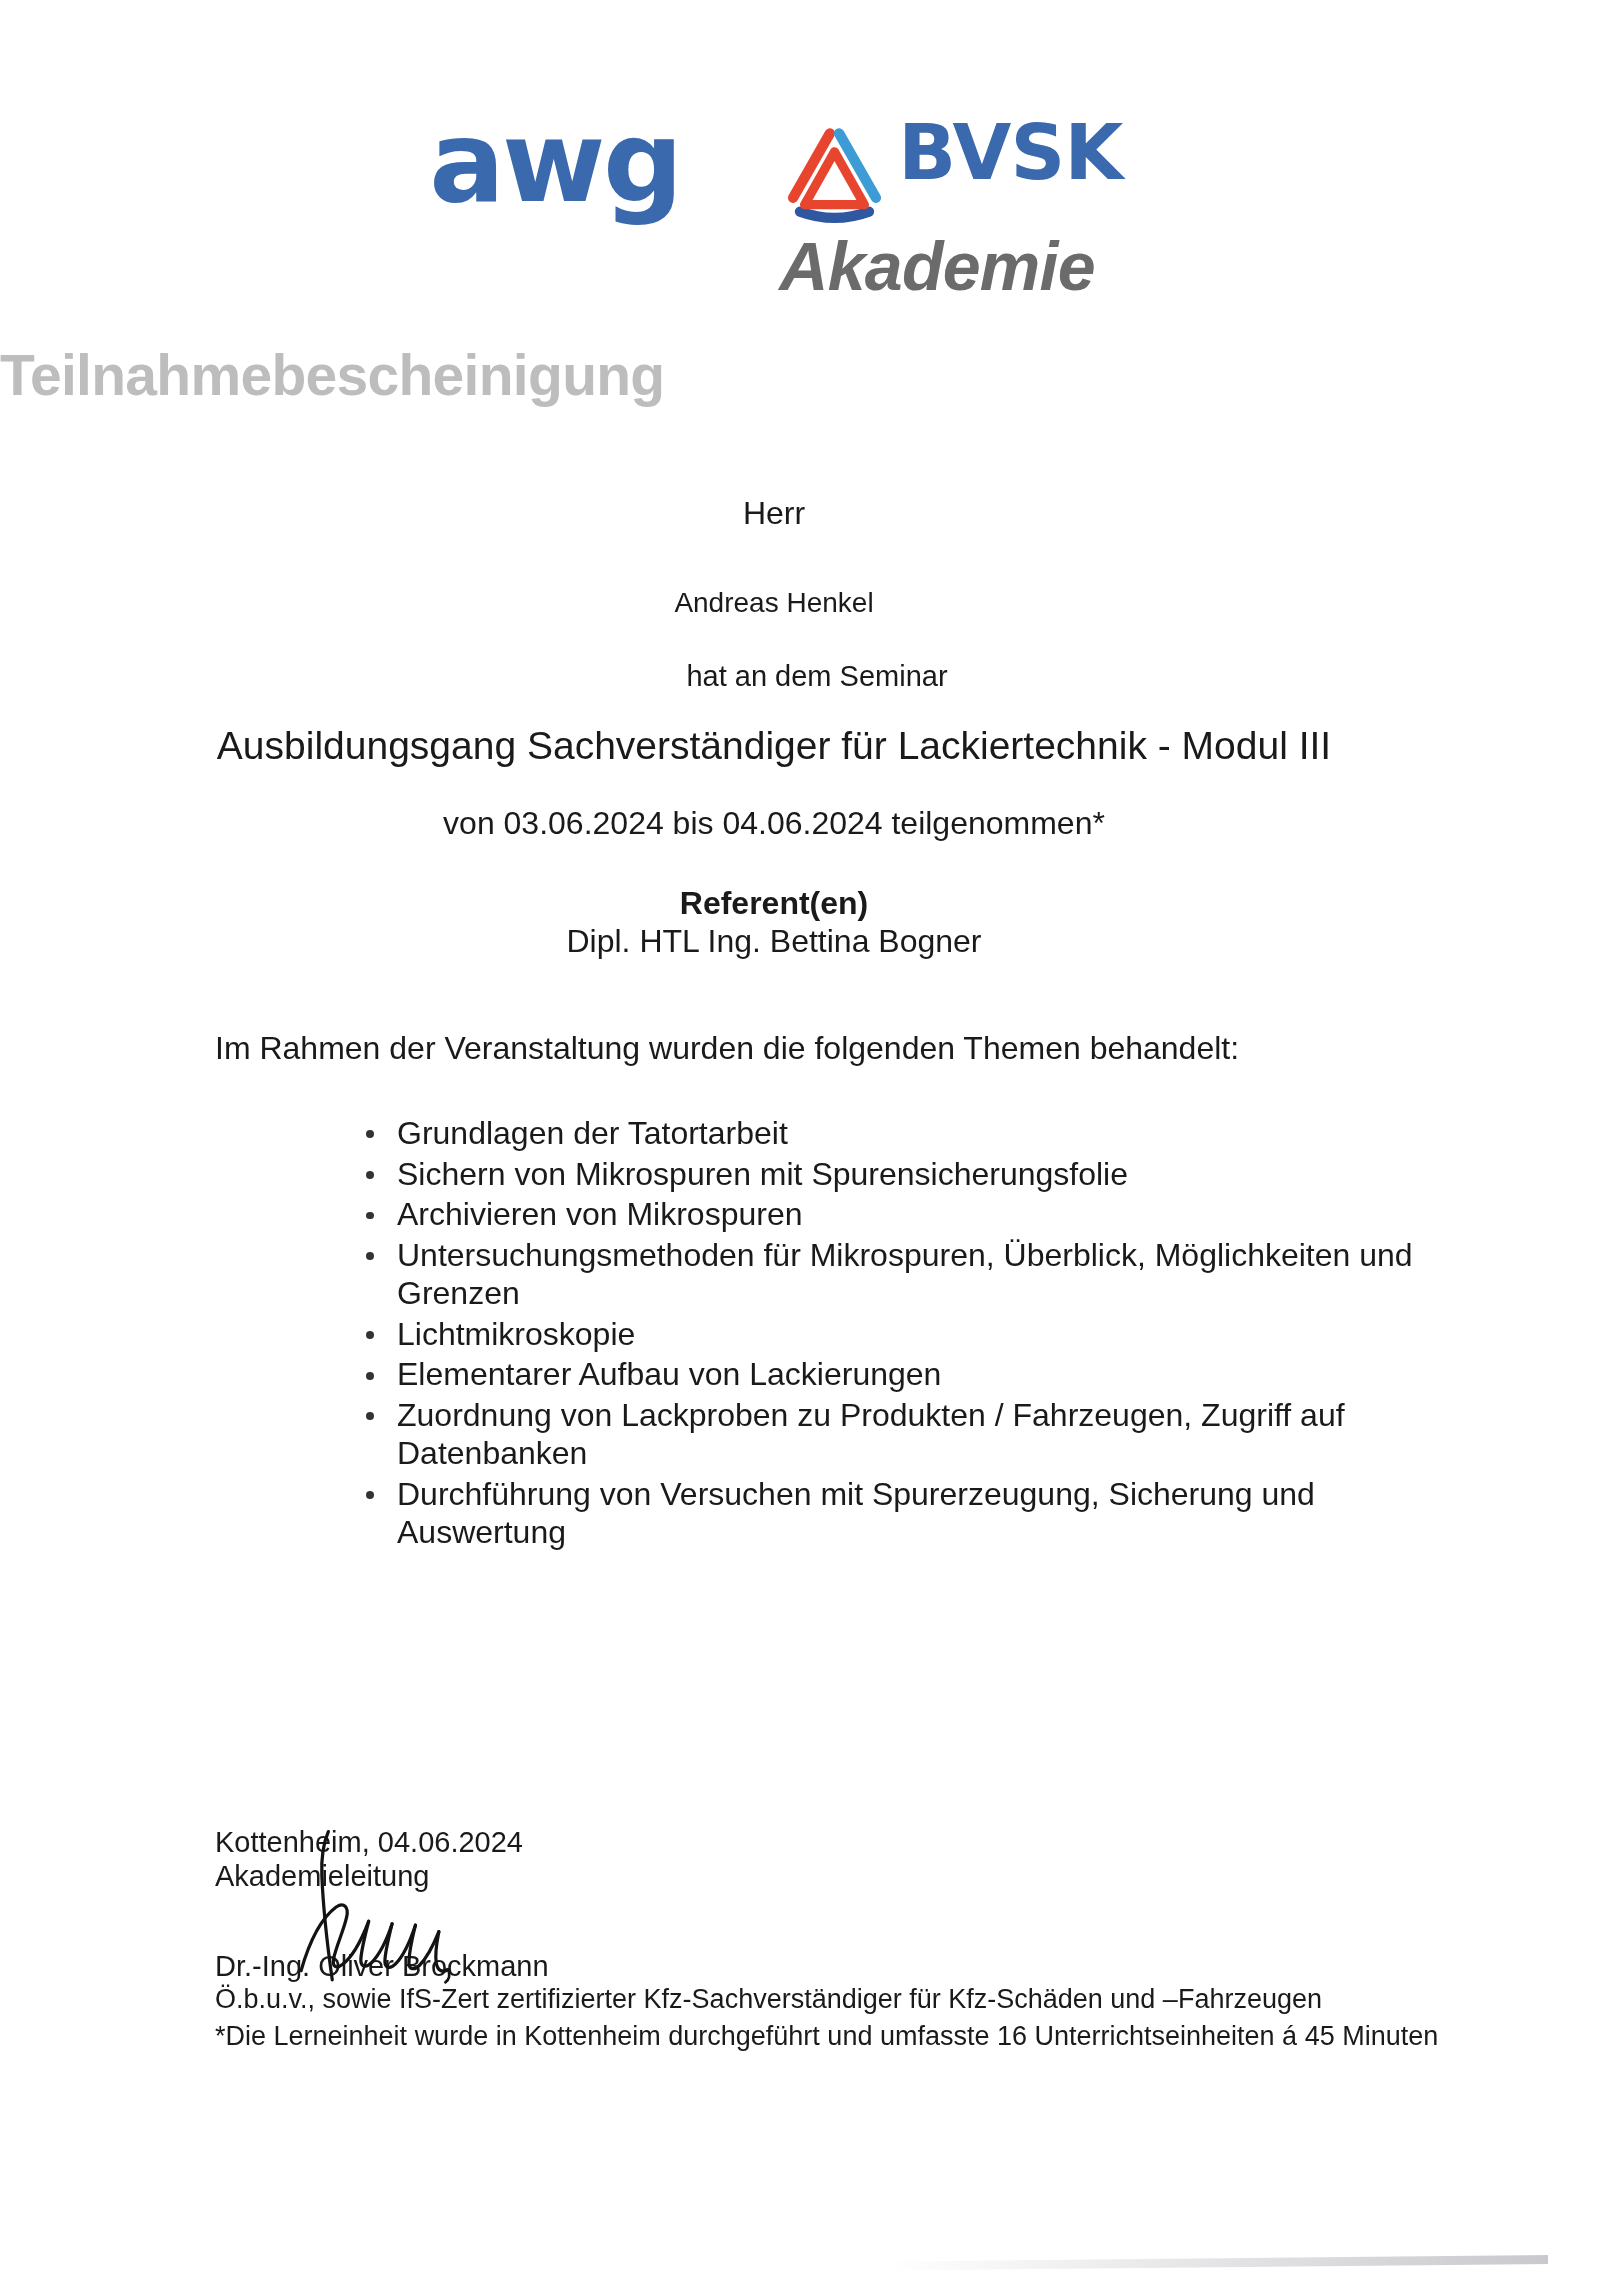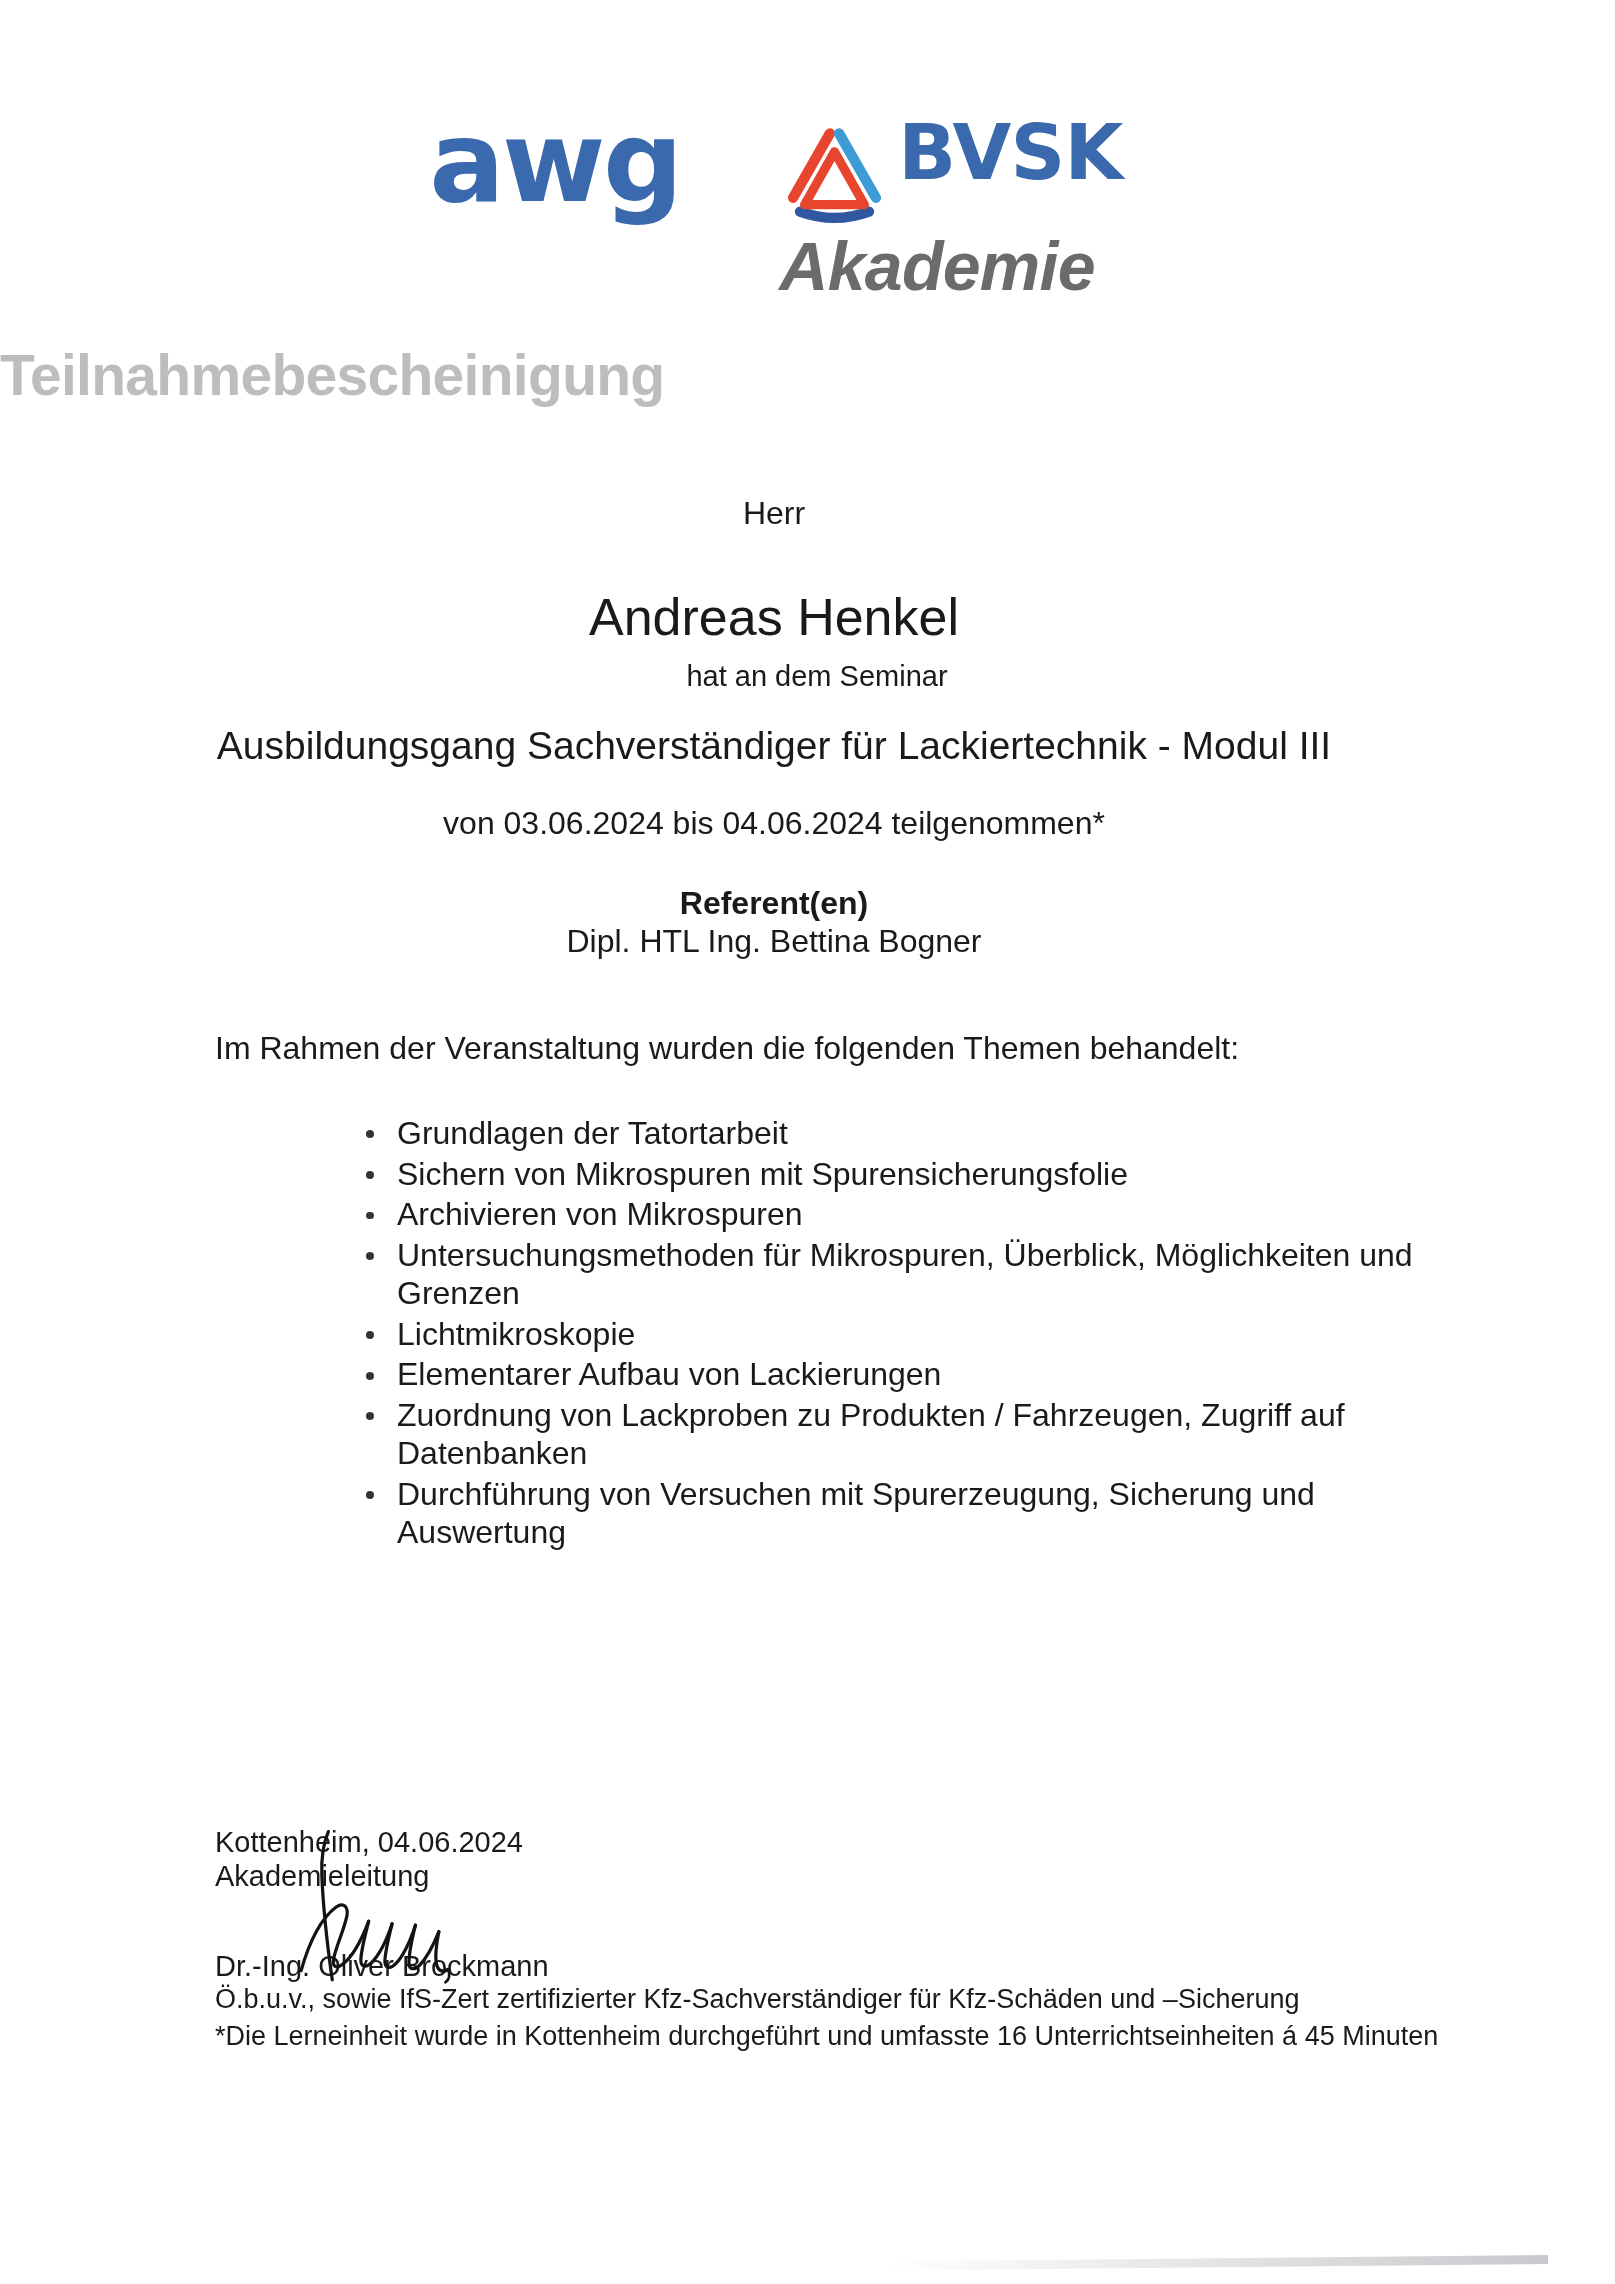--- a/index.html
+++ b/index.html
@@ -104,21 +104,21 @@
     letter-spacing: -0.7px;
     color: #bdbdbd;
   }
   .ctr {
     text-align: center;
     width: 100%;
     position: absolute;
     left: 0;
   }
   .salutation   { top: 495px;  font-size: 32px; }
-  .person-name  { top: 587px;  font-size: 52px; }
+  .person-name  { top: 587px;  font-size: 28px; }
   .preline      { top: 660px; font-size: 29px; margin-left: 43px; }
   .seminar-name { top: 724px; font-size: 39px; }
   .date-range   { top: 805px; font-size: 32px; }
   .ref-heading  { top: 885px; font-size: 32px; font-weight: 700; }
   .ref-name     { top: 923px; font-size: 32px; }
 
   .topics-intro {
     position: absolute;
     left: 215px;
     top: 1030px;
@@ -251,21 +251,21 @@
           <path d="M196 162 C 190 186 184 208 184 222 C 184 232 192 234 200 226 C 212 214 224 190 232 166" stroke-width="5"></path>
           <path d="M232 166 C 226 190 221 210 221 224 C 221 234 229 236 237 228 C 249 216 260 192 268 168" stroke-width="5"></path>
           <path d="M268 168 C 262 192 258 212 258 226 C 258 236 266 238 274 230 C 286 218 296 198 304 178" stroke-width="5"></path>
           <path d="M304 178 C 300 198 298 214 300 226 C 302 238 310 242 318 236" stroke-width="5"></path>
           <path d="M318 236 C 322 244 320 252 314 256" stroke-width="4"></path>
         </g>
       </svg>
     </div>
 
     <div class="signer-name">Dr.-Ing. Oliver Brockmann</div>
-    <div class="signer-role">Ö.b.u.v., sowie IfS-Zert zertifizierter Kfz-Sachverständiger für Kfz-Schäden und –Sicherung</div>
+    <div class="signer-role">Ö.b.u.v., sowie IfS-Zert zertifizierter Kfz-Sachverständiger für Kfz-Schäden und –Fahrzeugen</div>
   </div>
 
   <div class="footnote">*Die Lerneinheit wurde in Kottenheim durchgeführt und umfasste 16 Unterrichtseinheiten á 45 Minuten</div>
 
   <div class="scan-shadow"></div>
 
 </div>
 
 
 </body></html>

